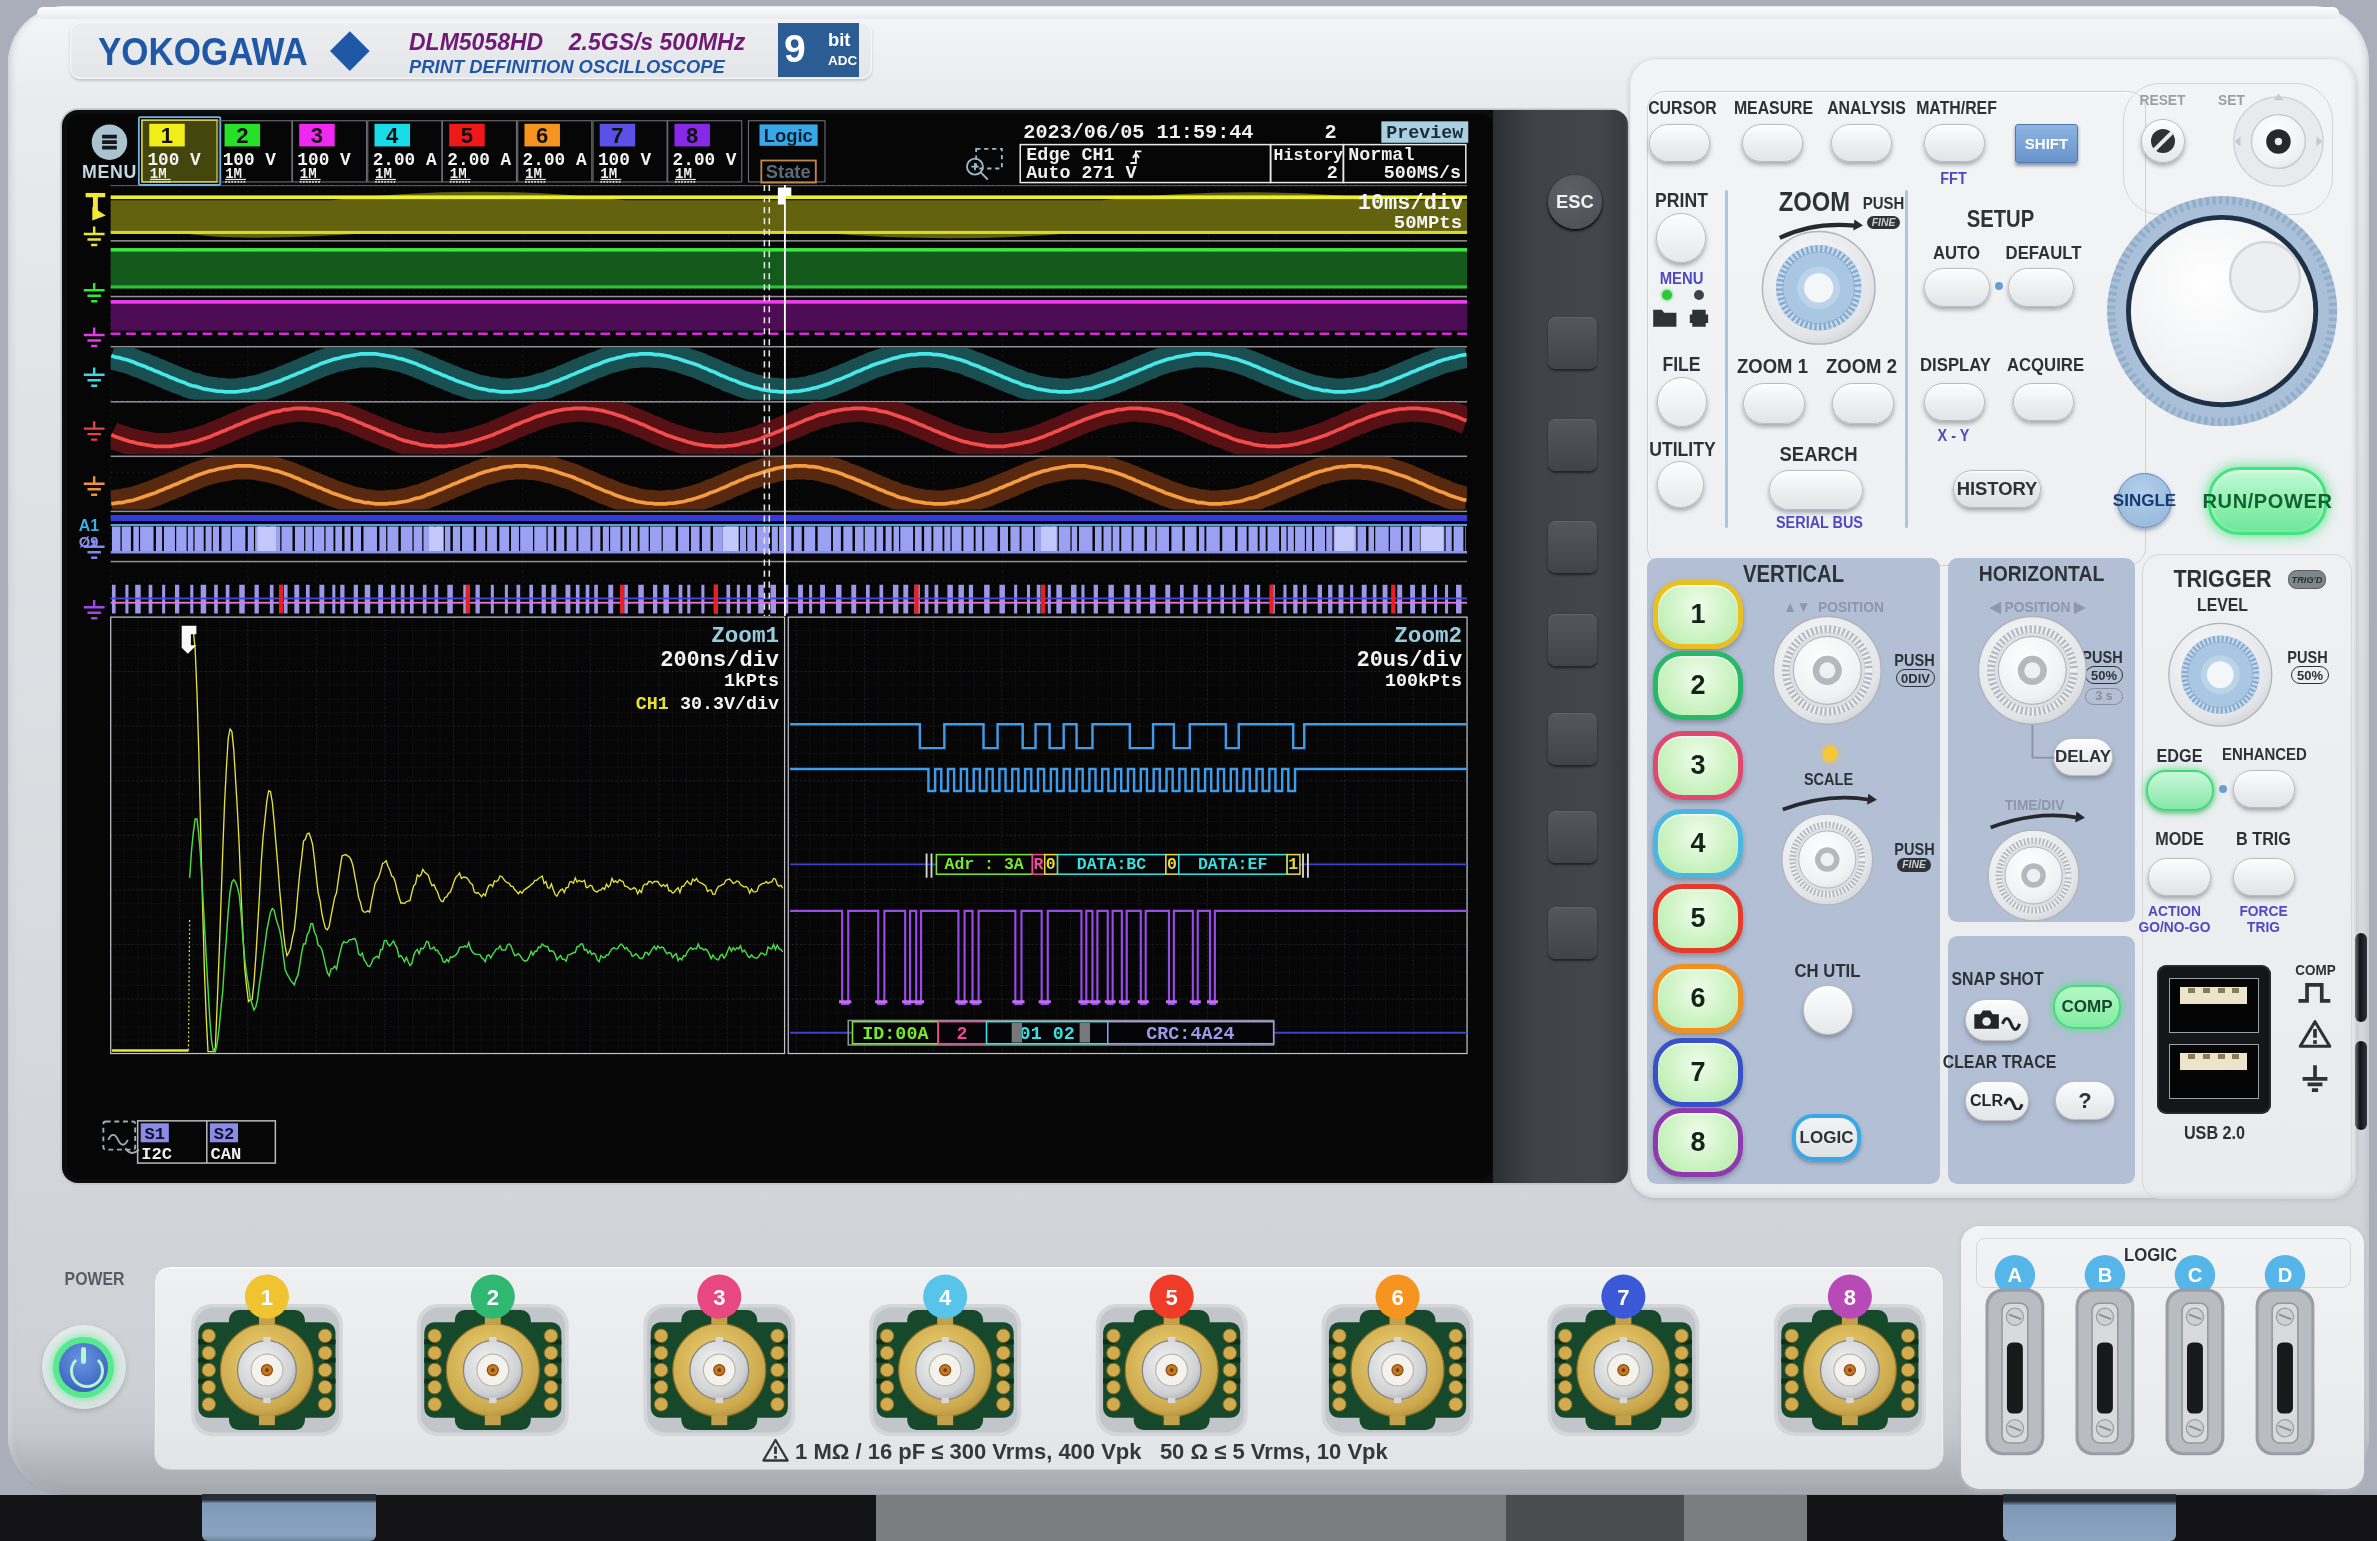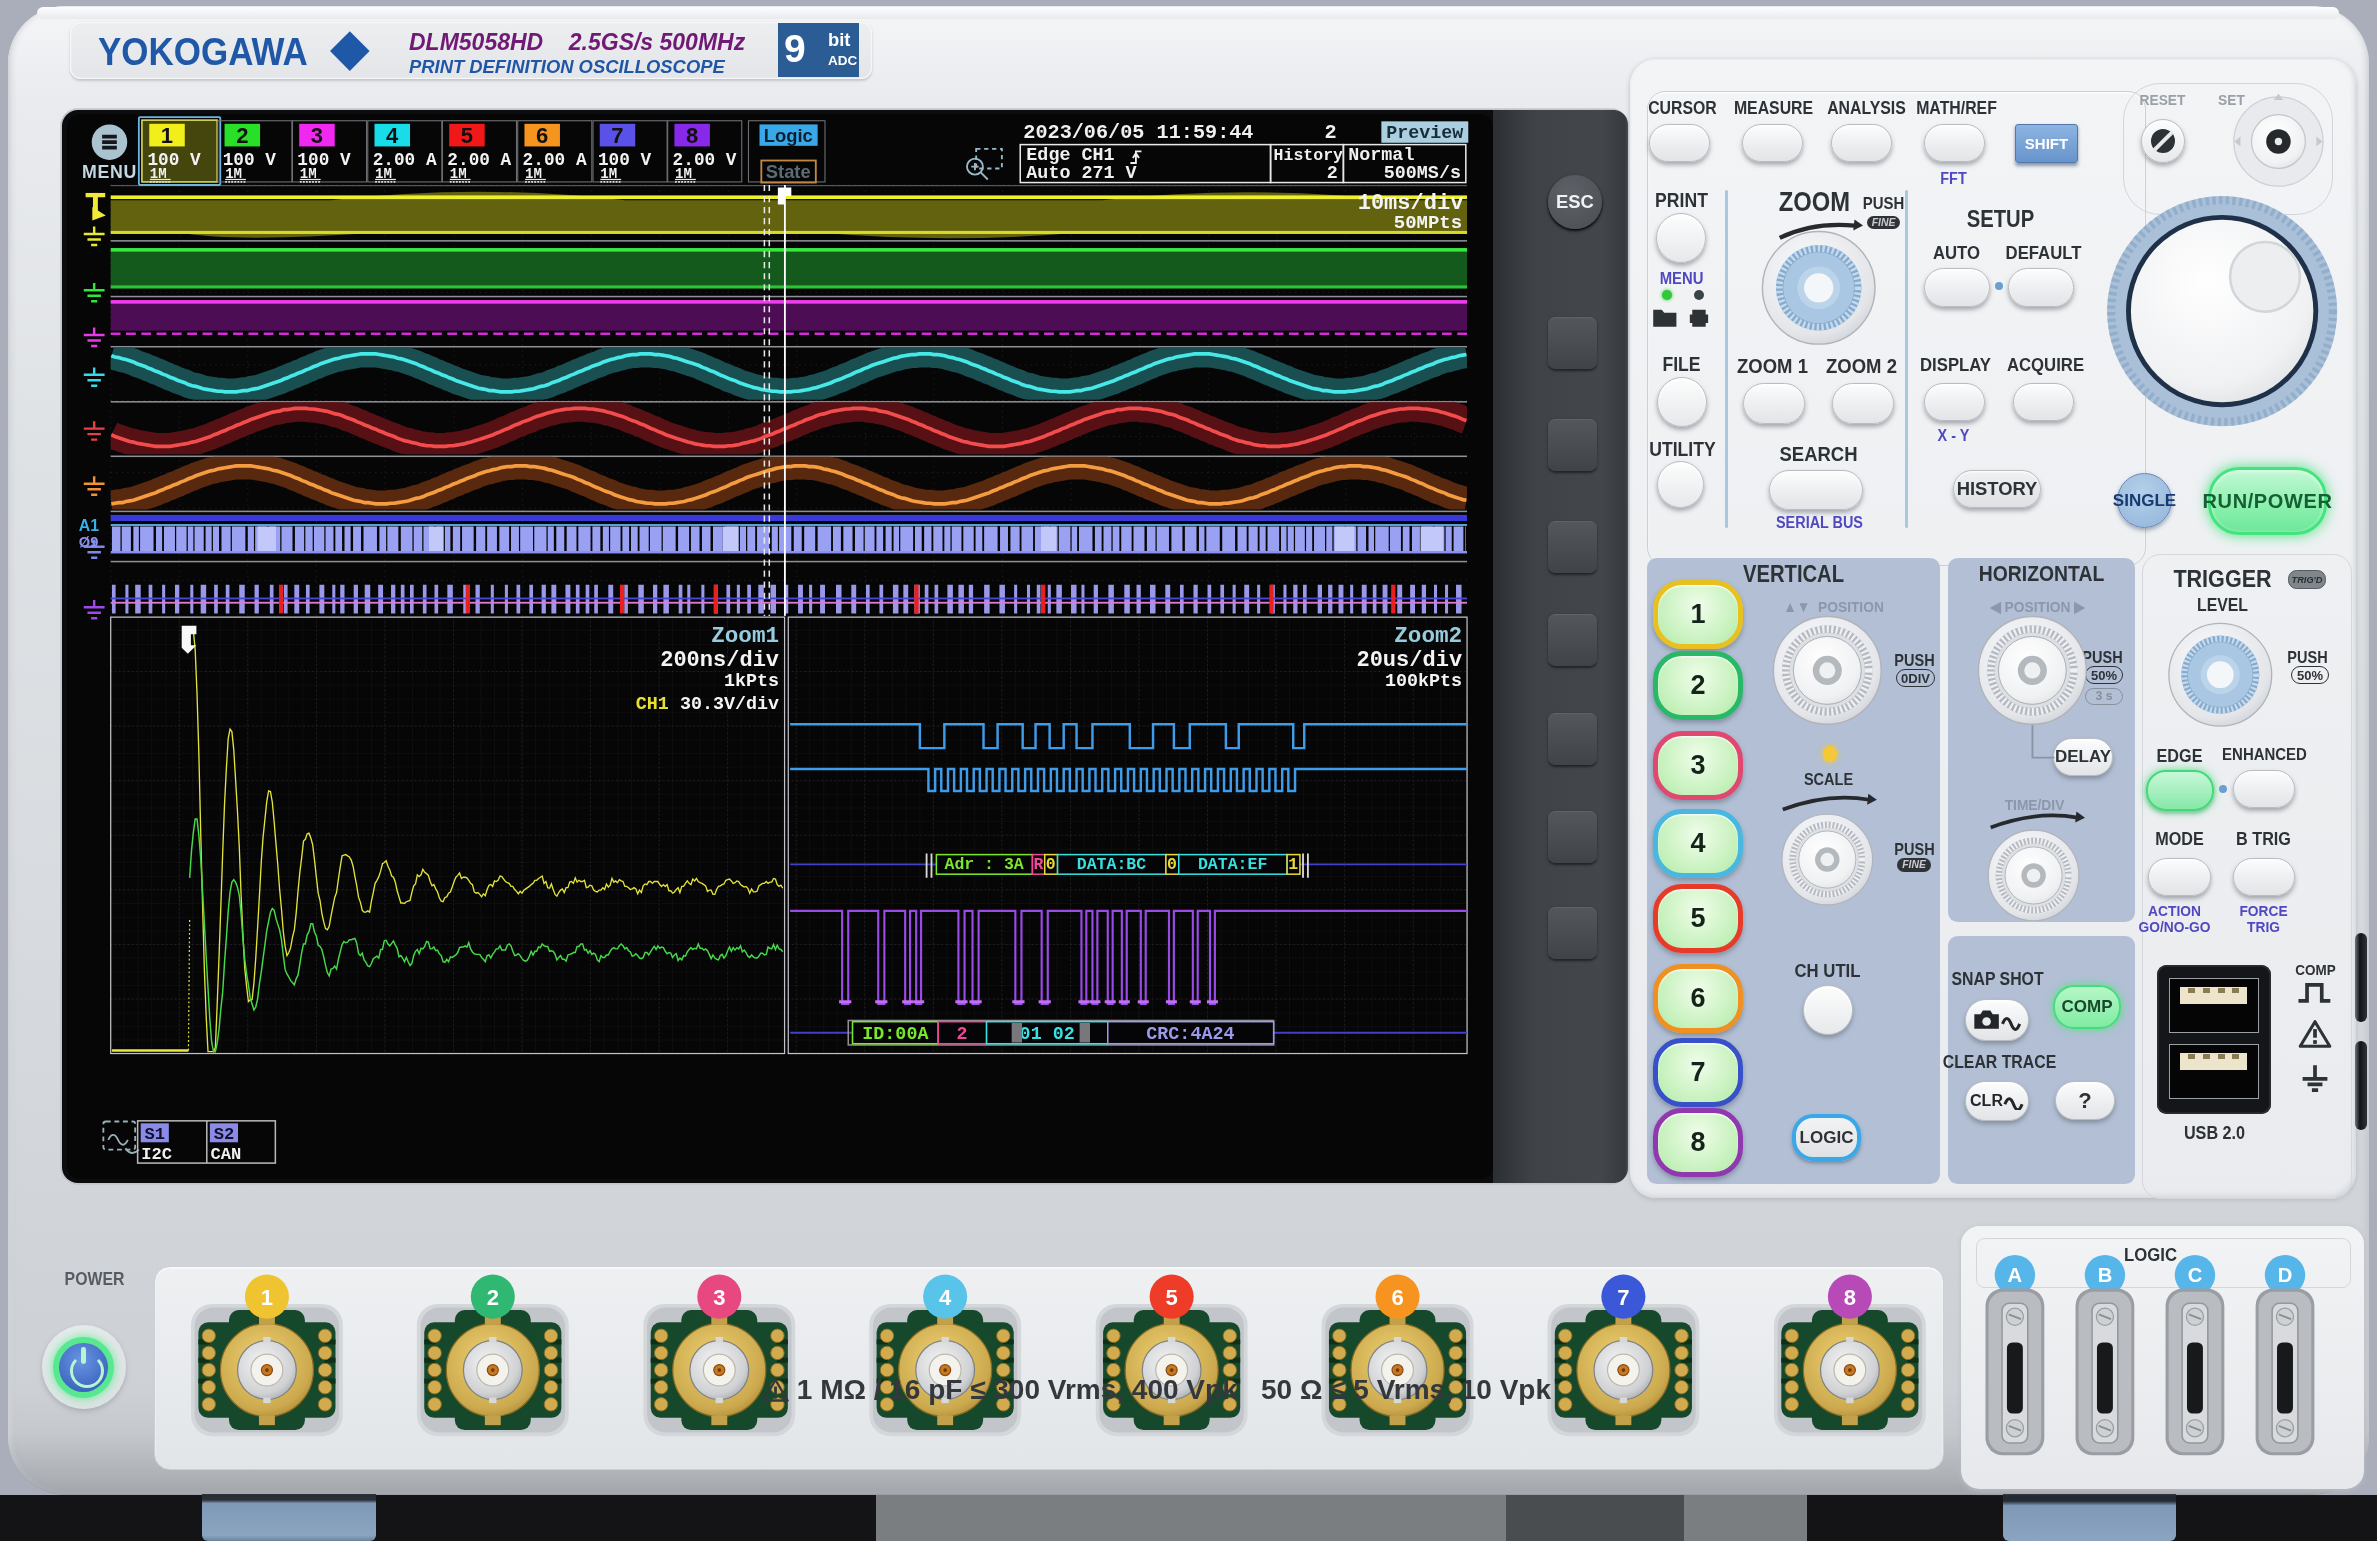--- a/index.html
+++ b/index.html
@@ -588,21 +588,21 @@
     <use href="#bnc" transform="translate(2283,2238)"></use>
     <circle cx="2283" cy="2118" r="36" fill="#f79420"></circle>
     <text x="2283" y="2131" fill="#fff" font-size="36" font-weight="bold" text-anchor="middle" font-family="Liberation Sans">6</text>
     <use href="#bnc" transform="translate(2652,2238)"></use>
     <circle cx="2652" cy="2118" r="36" fill="#3a58d8"></circle>
     <text x="2652" y="2131" fill="#fff" font-size="36" font-weight="bold" text-anchor="middle" font-family="Liberation Sans">7</text>
     <use href="#bnc" transform="translate(3022,2238)"></use>
     <circle cx="3022" cy="2118" r="36" fill="#b84ab8"></circle>
     <text x="3022" y="2131" fill="#fff" font-size="36" font-weight="bold" text-anchor="middle" font-family="Liberation Sans">8</text>
   </svg>
-<div class="a" style="left:762px;top:1374px;width:563px;font-weight:bold;font-size:28px;color:#33383d;white-space:nowrap"><svg width="27" height="24.5" viewBox="0 0 58 52" style="vertical-align:-3.7px">
+<div class="a" style="left:762px;top:1438px;width:563px;font-weight:bold;font-size:22px;color:#33383d;white-space:nowrap"><svg width="27" height="24.5" viewBox="0 0 58 52" style="vertical-align:-3.7px">
       <path d="M29,4L55,48H3Z" stroke="#33383d" stroke-width="5" fill="none" stroke-linejoin="round"></path>
       <rect x="26" y="18" width="6" height="16" fill="#33383d"></rect>
       <rect x="26" y="38" width="6" height="6" fill="#33383d"></rect>
     </svg> 1 MΩ / 16 pF ≤ 300 Vrms, 400 Vpk&nbsp;&nbsp;&nbsp;50 Ω ≤ 5 Vrms, 10 Vpk</div>
 <div class="a" style="left:1961px;top:1226px;width:403px;height:263px;border-radius:18.4px;background:linear-gradient(180deg,#f2f3f5,#e6e8eb);box-shadow:0 1.8px 4.9px #b8bcc2"></div>
 <div class="a" style="left:1976px;top:1238px;width:373px;height:48px;border-radius:8.6px;border:1.2px solid #d4d7da"></div>
 <div class="lbl" style="left:2028px;top:1244px;width:245px;font-size:19px">LOGIC</div>
 <svg class="a" style="left:1961px;top:1226px" width="403" height="263" viewBox="3203 2003 658 429">
     <defs>
       <g id="lslot">

